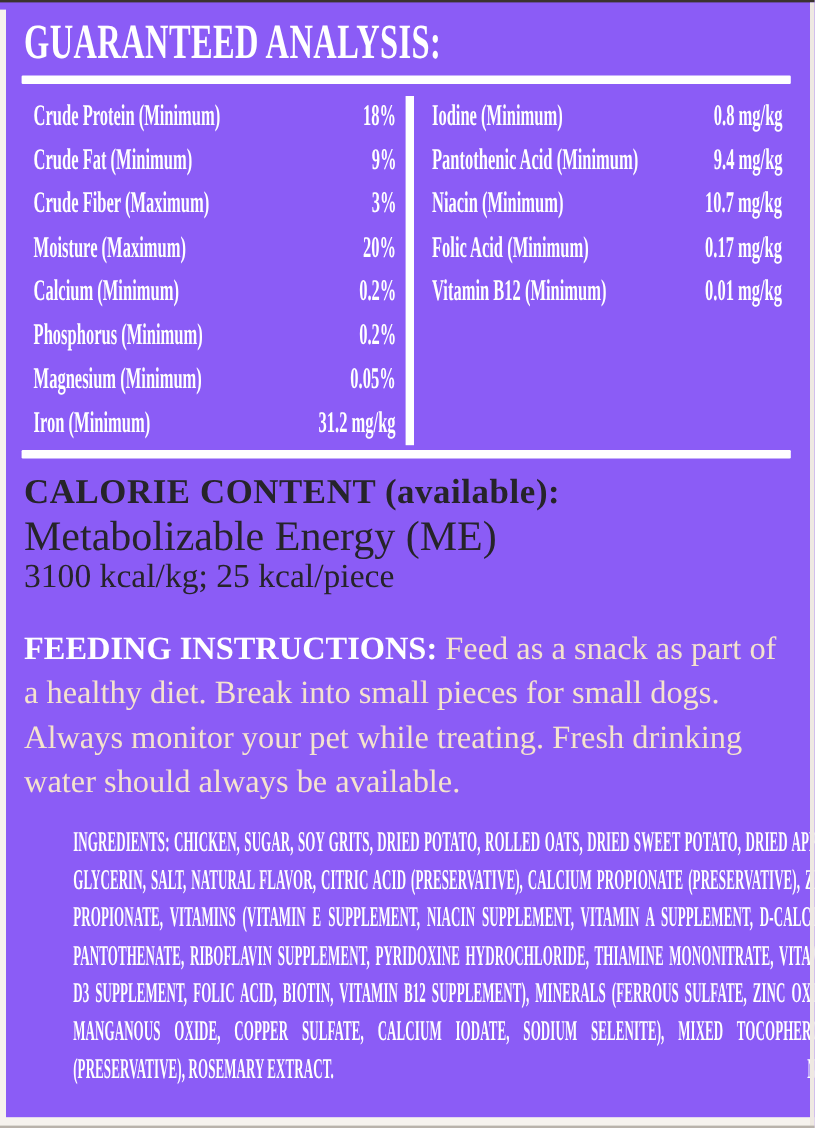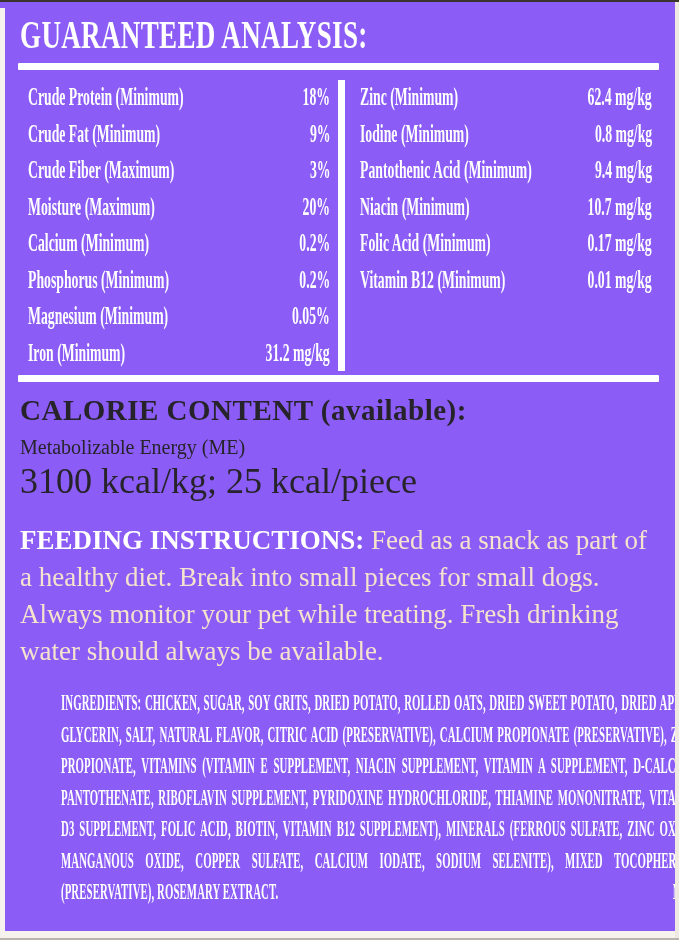--- a/index.html
+++ b/index.html
@@ -24,22 +24,22 @@
   .ga-col-left{left:28px;width:302px;}
   .ga-col-right{left:360px;width:292px;}
   .gr-row{position:relative;height:36.5px;}
   .gr-name,.gr-val{position:absolute;top:0;line-height:36.5px;white-space:nowrap;
                    color:#fff;font-weight:bold;font-size:25px;}
   .gr-name{left:0;transform:scaleX(.55);transform-origin:left center;}
   .gr-val{right:0;transform:scaleX(.55);transform-origin:right center;}
 
   .cal-heading{position:absolute;left:20px;top:392px;color:#26242a;font-weight:bold;
                font-size:29px;line-height:36px;letter-spacing:.5px;white-space:nowrap;}
-  .cal-line1{position:absolute;left:20px;top:430px;color:#26242a;font-size:20px;line-height:34px;white-space:nowrap;}
-  .cal-line2{position:absolute;left:20px;top:464px;color:#26242a;font-size:36px;line-height:34px;white-space:nowrap;}
+  .cal-line1{position:absolute;left:20px;top:430px;color:#26242a;font-size:35px;line-height:34px;white-space:nowrap;}
+  .cal-line2{position:absolute;left:20px;top:464px;color:#26242a;font-size:28px;line-height:34px;white-space:nowrap;}
 
   .feeding{position:absolute;left:20px;top:522px;width:645px;color:#f5e3cd;
            font-size:27px;line-height:37px;}
   .feeding .fh{color:#fff;font-weight:bold;}
 
   .ingredients-wrap{position:absolute;left:22px;top:687px;width:637px;margin-left:39px;}
   .ingredients-inner{position:relative;width:1416px;transform:scaleX(.45);transform-origin:top left;
                      color:#fff;font-weight:bold;font-size:24px;line-height:31.5px;
                      text-align:justify;letter-spacing:.2px;}
   .prod-code{position:absolute;right:0;bottom:0;line-height:31.5px;}
@@ -89,24 +89,20 @@
     <div class="gr-row">
         <span class="gr-name">Iron (Minimum)</span>
         <span class="gr-val">31.2 mg/kg</span>
       </div>
   </div>
 
   <div class="ga-divider"></div>
 
   <div class="ga-col ga-col-right">
     <div class="gr-row">
-        <span class="gr-name">Zinc (Minimum)</span>
-        <span class="gr-val">62.4 mg/kg</span>
-      </div>
-    <div class="gr-row">
         <span class="gr-name">Iodine (Minimum)</span>
         <span class="gr-val">0.8 mg/kg</span>
       </div>
     <div class="gr-row">
         <span class="gr-name">Pantothenic Acid (Minimum)</span>
         <span class="gr-val">9.4 mg/kg</span>
       </div>
     <div class="gr-row">
         <span class="gr-name">Niacin (Minimum)</span>
         <span class="gr-val">10.7 mg/kg</span>

